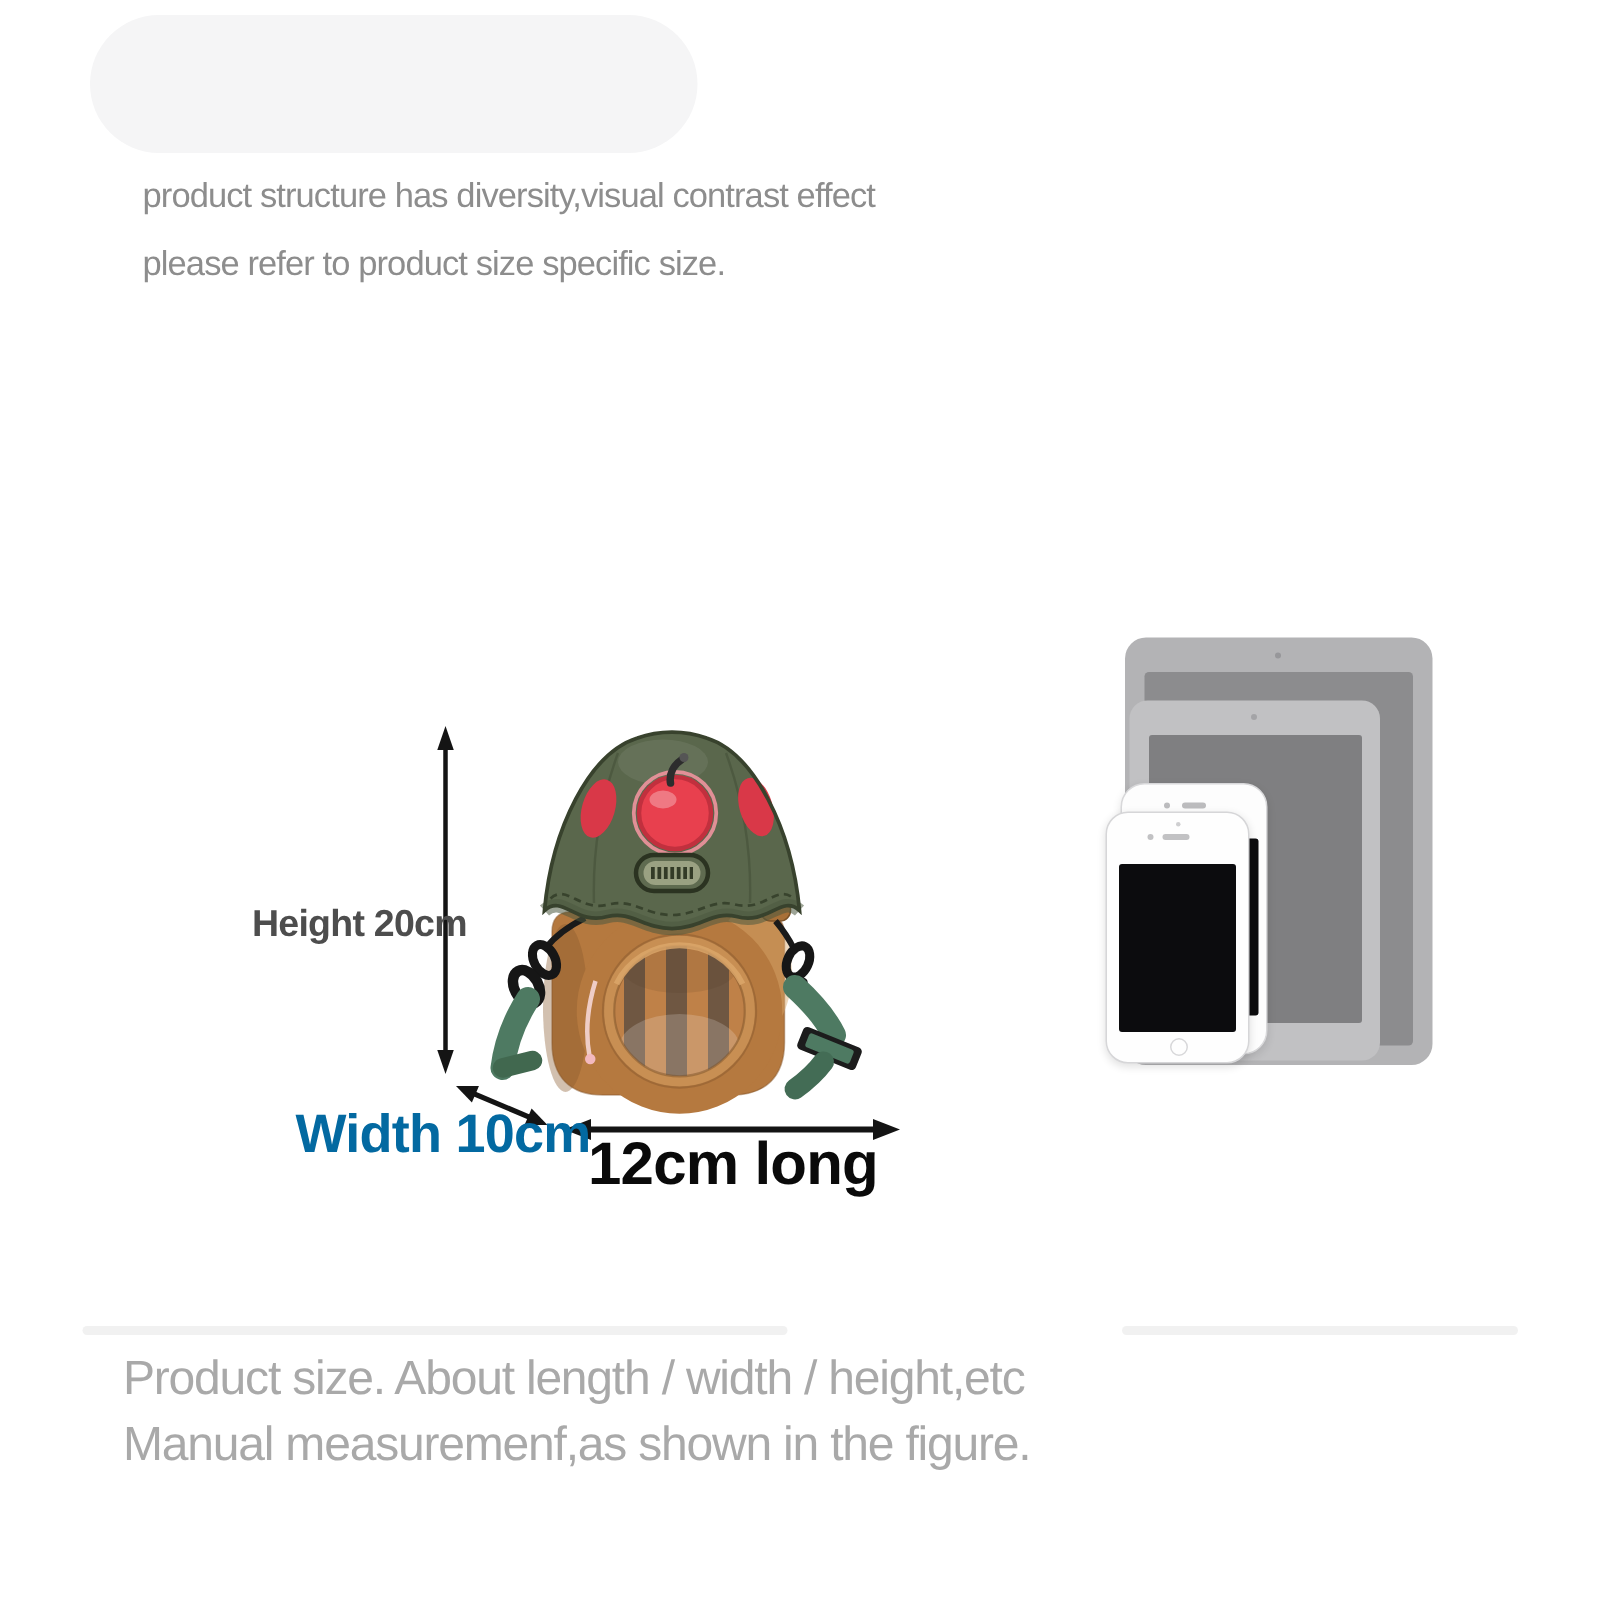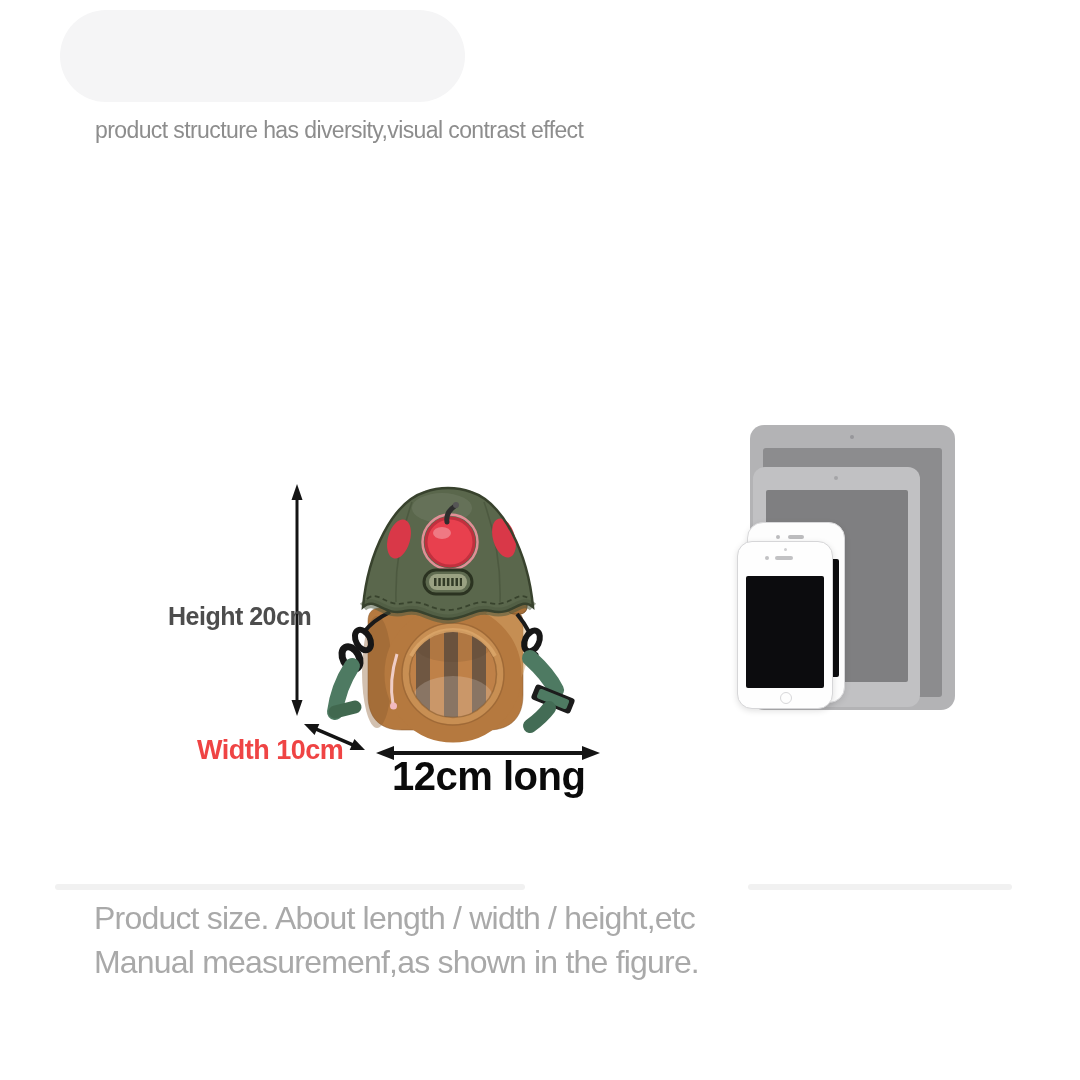--- a/index.html
+++ b/index.html
@@ -21,30 +21,30 @@
   .smudge { position: absolute; top: 884px; height: 6px; background: #ededee; border-radius: 3px; opacity: .8; }
   .smudge.s1 { left: 55px; width: 470px; }
   .smudge.s2 { left: 748px; width: 264px; }
 
   .top-note {
     position: absolute; left: 95px; top: 108px;
     font-size: 23px; line-height: 45px; letter-spacing: -0.6px;
     color: #8d8d8d;
   }
   .bottom-note {
-    position: absolute; left: 94px; top: 896px;
+    position: absolute; left: 82px; top: 896px;
     font-size: 32px; line-height: 44px; letter-spacing: -0.8px;
     color: #a9a9a9;
   }
 
   .figure-svg { position: absolute; left: 150px; top: 460px; width: 500px; height: 360px; }
 
   .dim-label { position: absolute; font-weight: bold; white-space: nowrap; }
   .dim-label.height { left: 168px; top: 602px; font-size: 25px; color: #4d4d4d; letter-spacing: -0.5px; }
-  .dim-label.width  { left: 197px; top: 735px; font-size: 27px; color: #ef4444; letter-spacing: -0.5px; }
+  .dim-label.width  { left: 197px; top: 735px; font-size: 36px; color: #0369a1; letter-spacing: -0.5px; }
   .dim-label.length { left: 392px; top: 754px; font-size: 40px; color: #0a0a0a; letter-spacing: -0.5px; }
 
   .devices { position: absolute; left: 735px; top: 420px; width: 228px; height: 296px; }
   .devices .dev { position: absolute; }
   .tablet-large  { left: 15px; top: 5px;   width: 205px; height: 285px; background: #b3b3b5; border-radius: 14px; }
   .tablet-large .screen { position: absolute; left: 13px; top: 23px; width: 179px; height: 249px; background: #8c8c8e; border-radius: 3px; }
   .tablet-large .cam { position: absolute; left: 100px; top: 10px; width: 4px; height: 4px; border-radius: 50%; background: #97979a; }
   .tablet-medium { left: 18px; top: 47px;  width: 167px; height: 240px; background: #c1c1c3; border-radius: 12px; }
   .tablet-medium .screen { position: absolute; left: 13px; top: 23px; width: 142px; height: 192px; background: #7f7f81; border-radius: 2px; }
   .tablet-medium .cam { position: absolute; left: 81px; top: 9px; width: 4px; height: 4px; border-radius: 50%; background: #a4a4a7; }
@@ -63,20 +63,21 @@
 <body>
 
 <div class="page">
 
   <div class="blob"></div>
   <div class="smudge s1"></div>
   <div class="smudge s2"></div>
 
   <div class="top-note">
     <div>product structure has diversity,visual contrast effect</div>
+    <div>please refer to product size specific size.</div>
   </div>
 
   <svg class="figure-svg" viewBox="0 0 500 360">
 
     <g>
       <path d="M 230,148 L 361,150 C 369,150 373,155 373,163 L 373,235 C 373,258 360,270 338,270 L 252,270 C 230,270 218,258 218,235 L 218,161 C 218,153 222,148 230,148 Z" fill="#b5793f" stroke="#8a5a2d" stroke-width="1" stroke-opacity="0.5"></path>
       <ellipse cx="352" cy="188" rx="26" ry="44" fill="#d9a96c" opacity="0.45"></ellipse>
       <ellipse cx="227" cy="212" rx="15" ry="56" fill="#8a5a2c" opacity="0.38"></ellipse>
       <rect x="233" y="128" width="20" height="24" rx="7" fill="#a87038" stroke="#7d5329" stroke-width="1"></rect>
       <rect x="357" y="130" width="20" height="24" rx="7" fill="#a87038" stroke="#7d5329" stroke-width="1"></rect>

